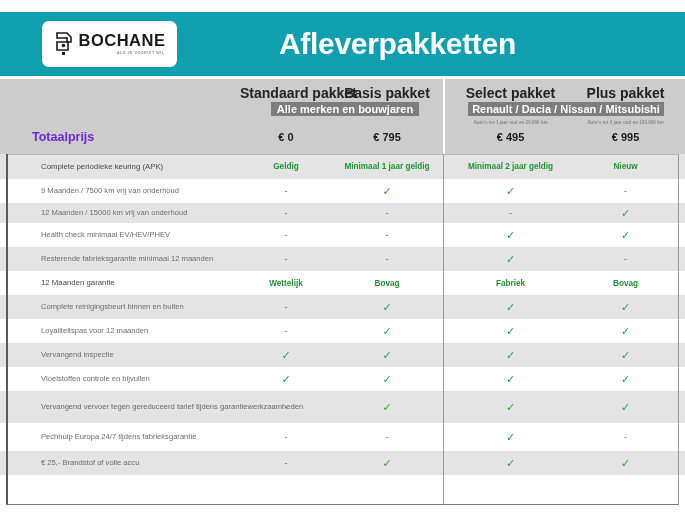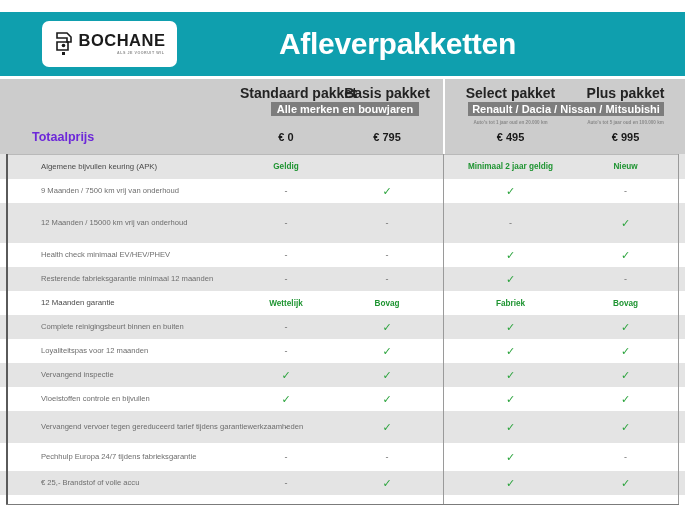--- a/index.html
+++ b/index.html
@@ -309,33 +309,34 @@
   <div class="totaalprijs-row">
     <div class="totaal-label">Totaalprijs</div>
     <div class="price hc0">€ 0</div>
     <div class="price hc1">€ 795</div>
     <div class="price hc2">€ 495</div>
     <div class="price hc3">€ 995</div>
   </div>
 
   <div class="tbl" id="table-body">
       <div class="trow alt" style="height: 25px;">
-        <div class="cell-label" style="color: rgb(74, 74, 74); font-size: 7.8px;">Algemene bijvullen keuring (APK)</div>
+        <div class="cell-label" style="color: rgb(74, 74, 74); font-size: 7.8px;">Complete periodieke keuring (APK)</div>
         <div class="cell-val c0 head">Geldig</div>
+        <div class="cell-val c1 head">Minimaal 1 jaar geldig</div>
         <div class="cell-val c2 head">Minimaal 2 jaar geldig</div>
         <div class="cell-val c3 head">Nieuw</div>
       </div>
       <div class="trow" style="height: 24px;">
         <div class="cell-label">9 Maanden / 7500 km vrij van onderhoud</div>
         <div class="cell-val c0 dash">-</div>
         <div class="cell-val c1 tick">✓</div>
         <div class="cell-val c2 tick">✓</div>
         <div class="cell-val c3 dash">-</div>
       </div>
-      <div class="trow alt" style="height: 40px;">
+      <div class="trow alt" style="height: 20px;">
         <div class="cell-label">12 Maanden / 15000 km vrij van onderhoud</div>
         <div class="cell-val c0 dash">-</div>
         <div class="cell-val c1 dash">-</div>
         <div class="cell-val c2 dash">-</div>
         <div class="cell-val c3 tick">✓</div>
       </div>
       <div class="trow" style="height: 24px;">
         <div class="cell-label">Health check minimaal EV/HEV/PHEV</div>
         <div class="cell-val c0 dash">-</div>
         <div class="cell-val c1 dash">-</div>

